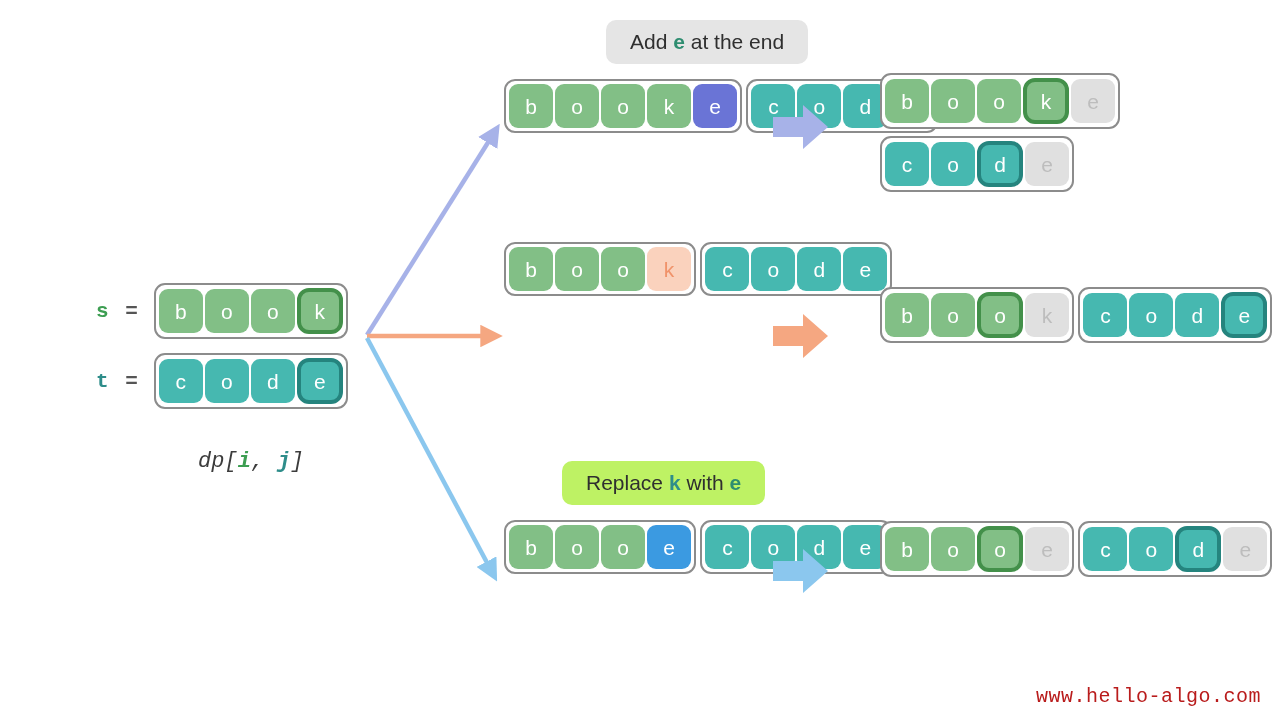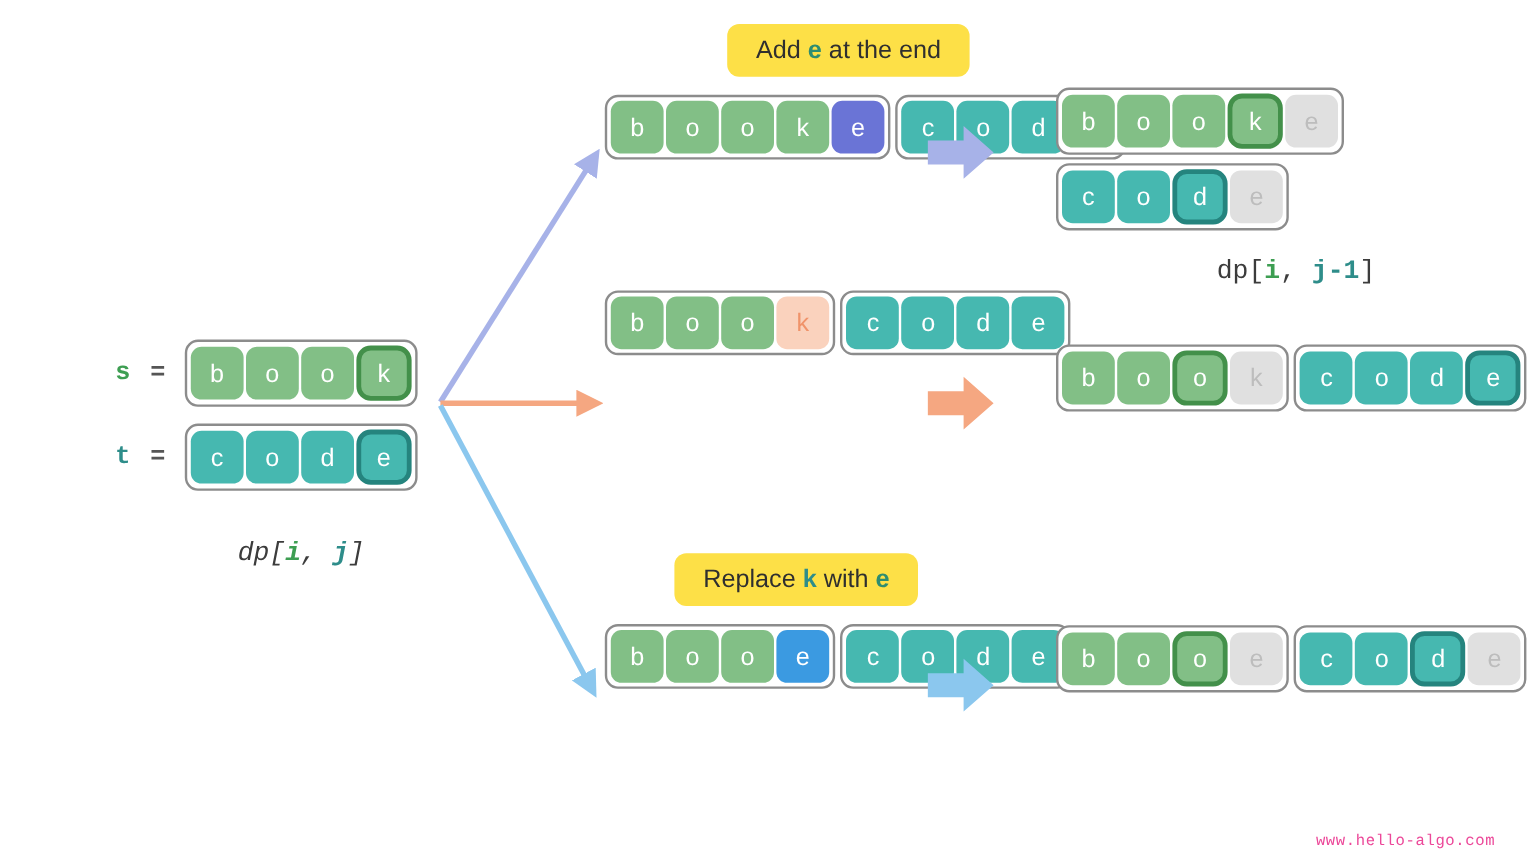--- a/index.html
+++ b/index.html
@@ -102,38 +102,38 @@
 
   
   .op-pill {
     display: inline-block;
     padding: 10px 24px;
     border-radius: 10px;
     font-size: 21px;
     color: #2f2f2f;
     white-space: nowrap;
   }
-  .op-pill.tint-blue   { background: #fde047; }
+  .op-pill.tint-blue   { background: #e5e5e5; }
   .op-pill.tint-peach  { background: #fdf2ec; }
-  .op-pill.tint-sky    { background: #fde047; }
+  .op-pill.tint-sky    { background: #bef264; }
   .op-pill b { font-weight: bold; }
   .op-pill .ch-green { color: #2e8d70; }
   .op-pill .ch-teal  { color: #2e8d8a; }
 
   
   .block-arrow { display: block; }
 
   
   #watermark {
     position: absolute;
-    right: 34px;
+    right: 19px;
     bottom: 12px;
     font-family: "Liberation Mono", monospace;
-    font-size: 13px;
-    color: #ec4899;
+    font-size: 20px;
+    color: #b91c1c;
     letter-spacing: 0.5px;
   }
 </style>
 </head>
 <body>
 
 <div id="stage">
 
   <svg id="arrow-layer" viewBox="0 0 1280 720" width="1280" height="720">
     <defs>
@@ -213,21 +213,20 @@
         <div class="cell green">o</div>
         <div class="cell hl-green">k</div>
         <div class="cell muted">e</div>
       </div>
     <div class="strip" id="add-rt" style="margin-top:7px;">
         <div class="cell teal">c</div>
         <div class="cell teal">o</div>
         <div class="cell hl-teal">d</div>
         <div class="cell muted">e</div>
       </div>
-    <div class="dp-caption" id="add-cap" style="margin-top:22px;"><span>dp[</span><span class="i">i</span><span>, </span><span class="j">j-1</span><span>]</span></div>
   </div>
 
   <div class="abs" style="left:504px; top:227px;">
     <div class="strip" id="rem-ms" style="margin-top:15px;">
         <div class="cell green">b</div>
         <div class="cell green">o</div>
         <div class="cell green">o</div>
         <div class="cell peach">k</div>
       </div>
     <div class="strip" id="rem-mt" style="margin-top:7px;">

